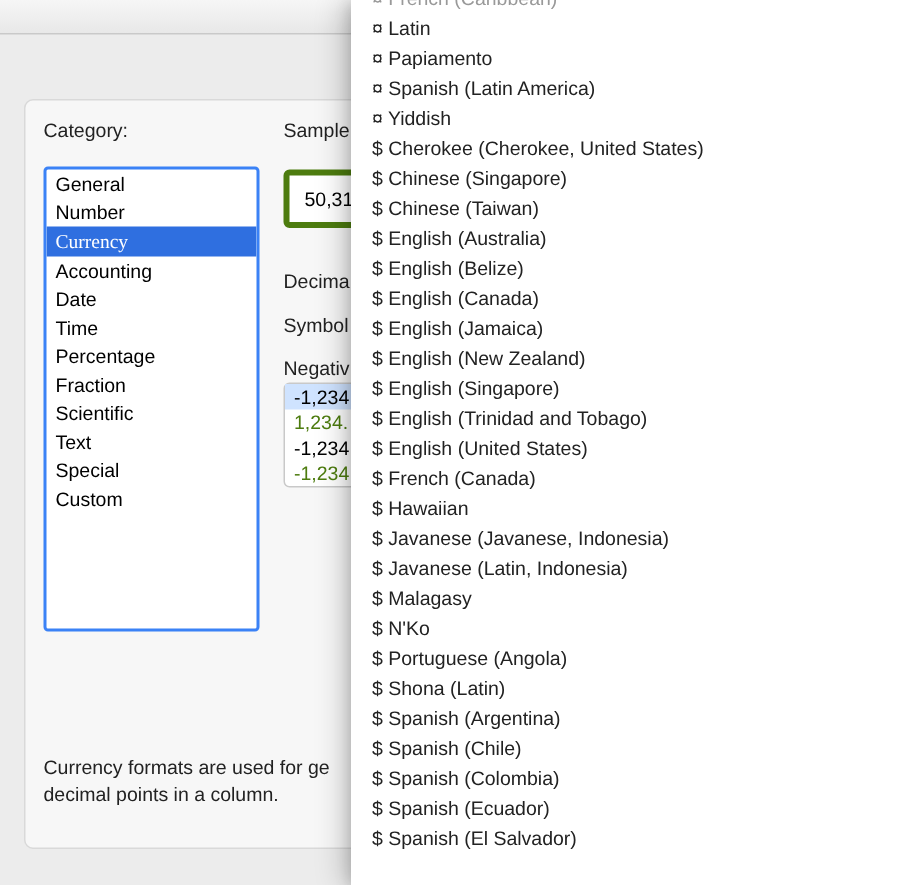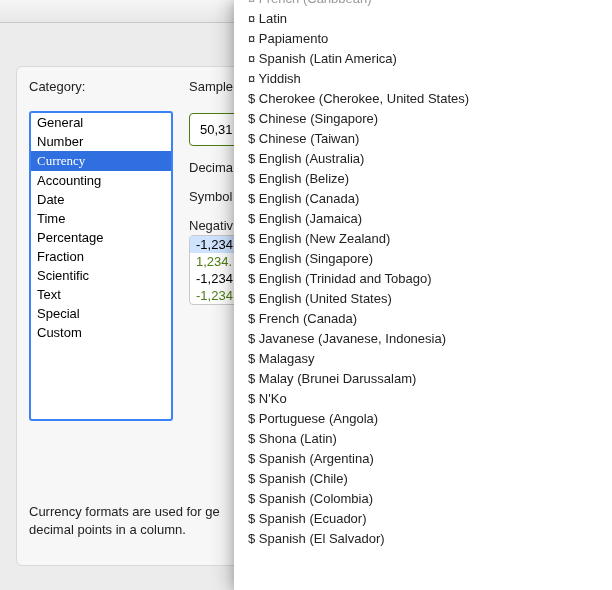--- a/index.html
+++ b/index.html
@@ -11,21 +11,21 @@
 .tab:first-child { border-radius: 5px 0 0 5px; }
 .tab:last-child { border-radius: 0 5px 5px 0; border-left: none; }
 .tab.active { background: #3b82f6; color: #fff; border-color: #2e6fe0; }
 .content-row { display: flex; gap: 16px; }
 .left-col { width: 144px; }
 .label { font-size: 13px; margin-bottom: 17px; color: #222; }
 .category-box { border: 2px solid #3b82f6; border-radius: 3px; background: #fff; height: 310px; overflow: hidden; }
 .cat-item { font-size: 13px; padding: 2px 6px; cursor: default; }
 .cat-item.selected { background: #2f6fe0; color: #fff; font-family: Liberation Serif, serif; }
 .right-col { flex: 1; }
-.sample-box { border: 1px solid #4d7c0f; background: #fff; border-radius: 4px; padding: 8px 10px; width: 60px; font-size: 13px; margin-top: 2px; margin-bottom: 4px; display:inline-block;}
+.sample-box { border: 4px solid #4d7c0f; background: #fff; border-radius: 4px; padding: 8px 10px; width: 60px; font-size: 13px; margin-top: 2px; margin-bottom: 18px; display:inline-block;}
 .field-label { font-size: 13px; margin-top: 10px; color:#222;}
 .neg-list { border:1px solid #c9c9c9; background:#fff; border-radius:4px; margin-top:2px; width:60px; }
 .neg-item { font-size:13px; padding:1px 6px; font-variant-numeric: tabular-nums;}
 .neg-item.sel { background:#cfe3ff; }
 .neg-red { color:#4d7c0f; }
 .desc { font-size: 13px; color: #222; margin-top: 82px; line-height: 1.35; max-width: 260px;}
 .dropdown { position: absolute; left: 234px; top: 0; width: 378px; height: 590px; background: #fff; box-shadow: -6px 0 18px rgba(0,0,0,.18), 0 2px 10px rgba(0,0,0,.2); overflow-y: hidden; padding: 1px 0; }
 .dd-item { font-size: 13px; padding: 1px 14px; color: #222; cursor: default; white-space: nowrap; line-height: 18px;}
 .inner-panel { background:#f7f7f7; border:1px solid #d9d9d9; border-radius:6px; padding:12px; min-height:500px;}
 </style>
@@ -94,23 +94,24 @@
     <div class="dd-item">$ Chinese (Taiwan)</div>
     <div class="dd-item">$ English (Australia)</div>
     <div class="dd-item">$ English (Belize)</div>
     <div class="dd-item">$ English (Canada)</div>
     <div class="dd-item">$ English (Jamaica)</div>
     <div class="dd-item">$ English (New Zealand)</div>
     <div class="dd-item">$ English (Singapore)</div>
     <div class="dd-item">$ English (Trinidad and Tobago)</div>
     <div class="dd-item">$ English (United States)</div>
     <div class="dd-item">$ French (Canada)</div>
+    <div class="dd-item">$ Hawaiian</div>
     <div class="dd-item">$ Javanese (Javanese, Indonesia)</div>
+    <div class="dd-item">$ Javanese (Latin, Indonesia)</div>
     <div class="dd-item">$ Malagasy</div>
-    <div class="dd-item">$ Malay (Brunei Darussalam)</div>
     <div class="dd-item">$ N'Ko</div>
     <div class="dd-item">$ Portuguese (Angola)</div>
     <div class="dd-item">$ Shona (Latin)</div>
     <div class="dd-item">$ Spanish (Argentina)</div>
     <div class="dd-item">$ Spanish (Chile)</div>
     <div class="dd-item">$ Spanish (Colombia)</div>
     <div class="dd-item">$ Spanish (Ecuador)</div>
     <div class="dd-item">$ Spanish (El Salvador)</div>
   </div>
 

